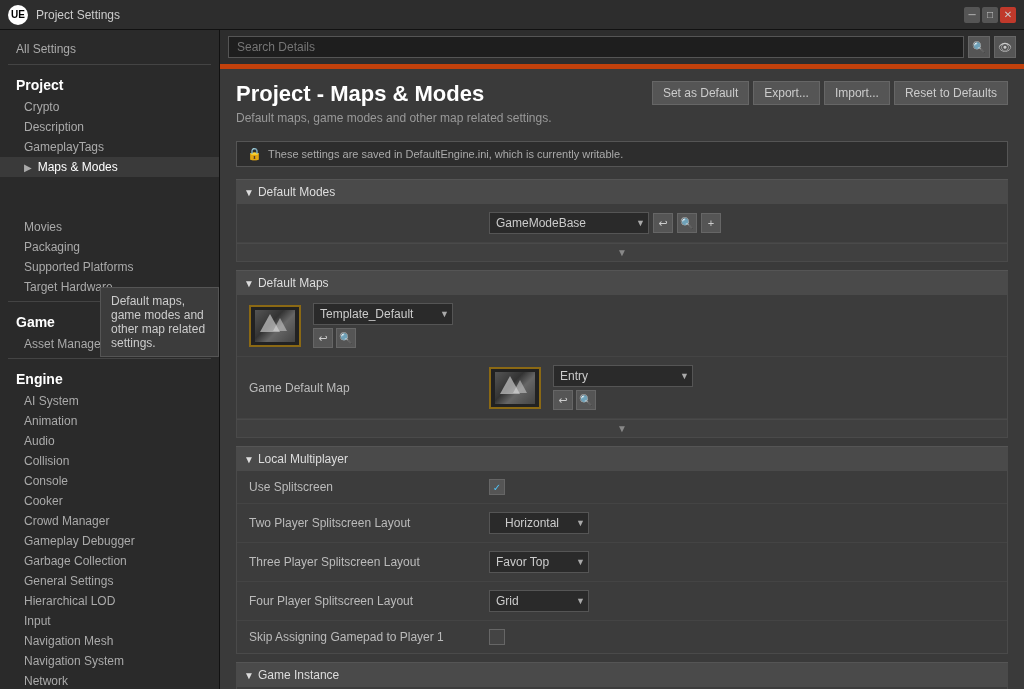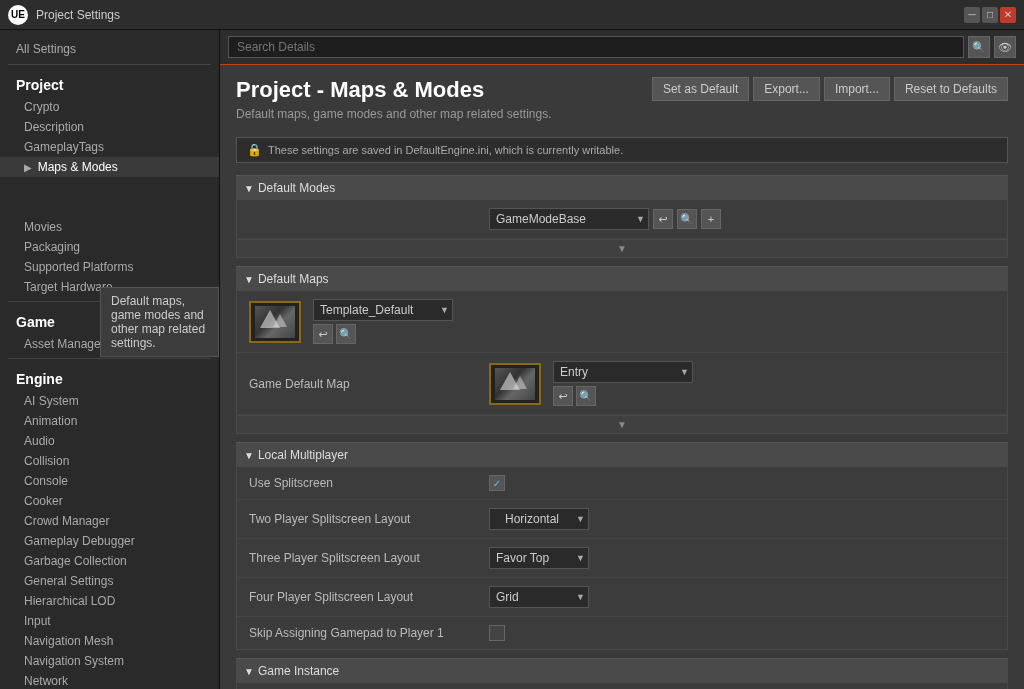--- a/index.html
+++ b/index.html
@@ -114,21 +114,21 @@
       background: #3a3a3a;
       display: flex;
       flex-direction: column;
       overflow: hidden;
     }
     .search-bar {
       background: #2d2d2d;
       padding: 6px 8px;
       display: flex;
       align-items: center;
-      border-bottom: 1px solid #c2410c;
+      border-bottom: 5px solid #c2410c;
     }
     .search-input {
       flex: 1;
       background: #1e1e1e;
       border: 1px solid #555;
       color: #ccc;
       padding: 3px 8px;
       font-size: 12px;
       outline: none;
     }

